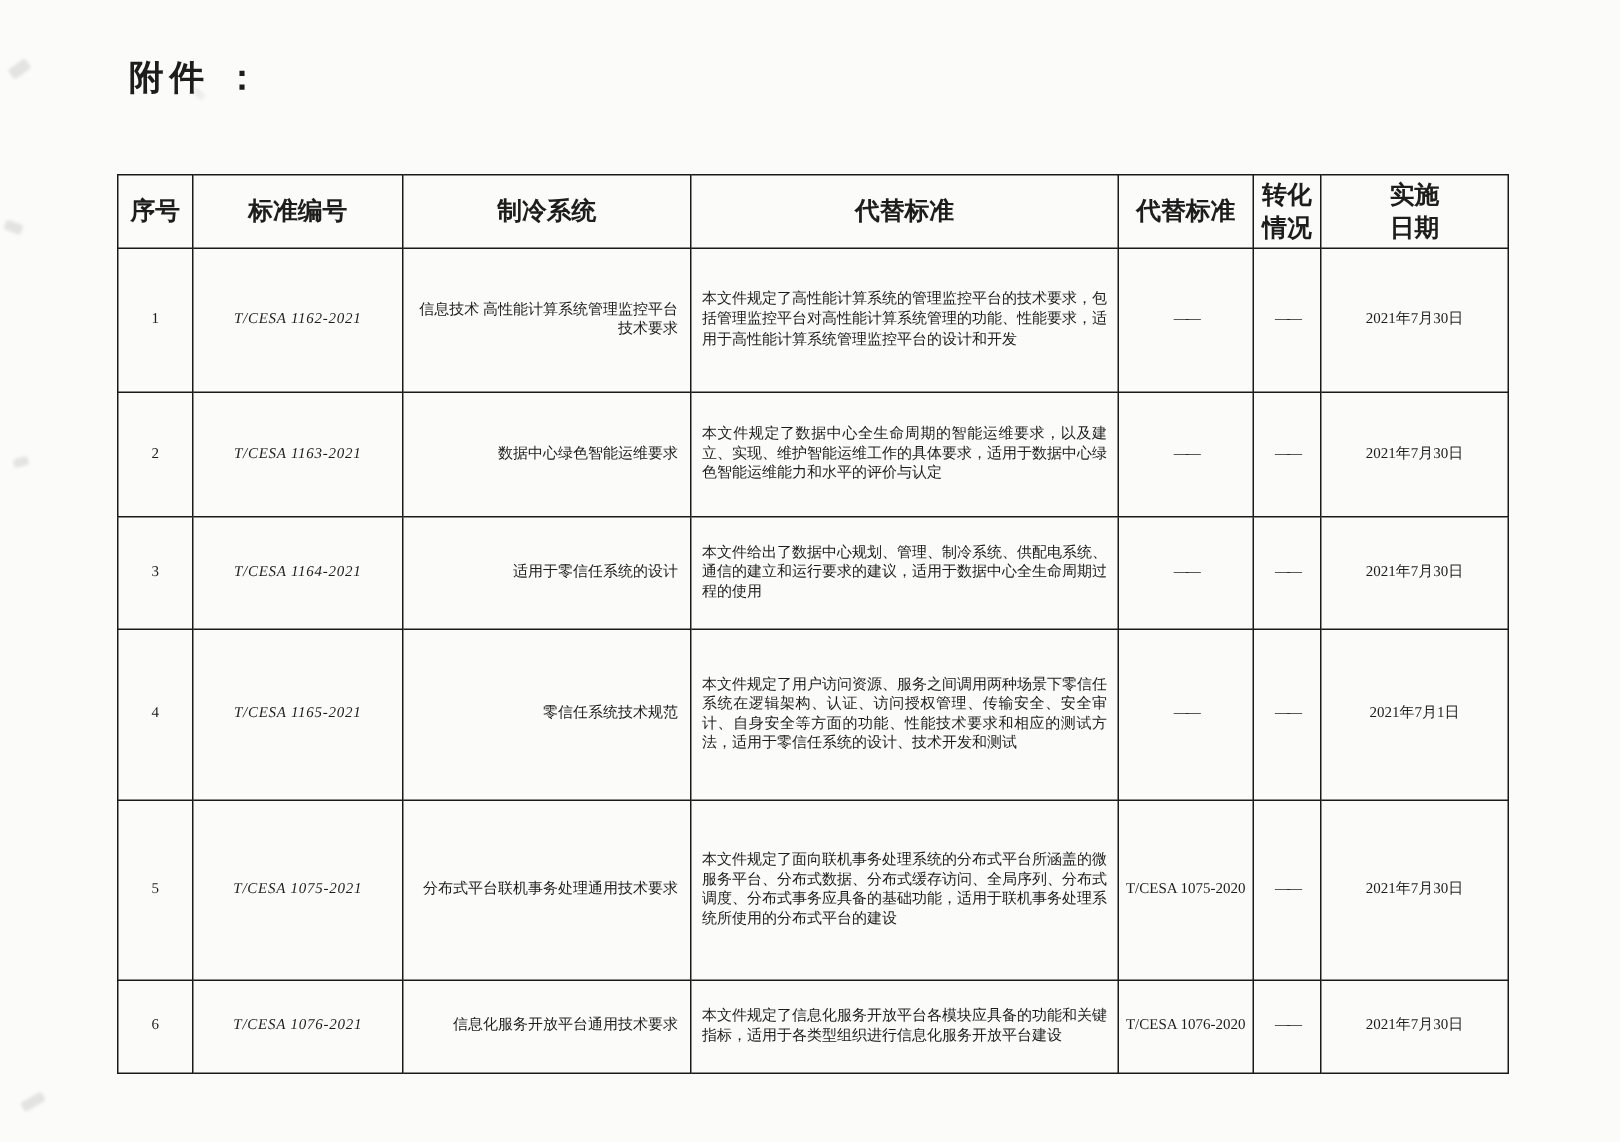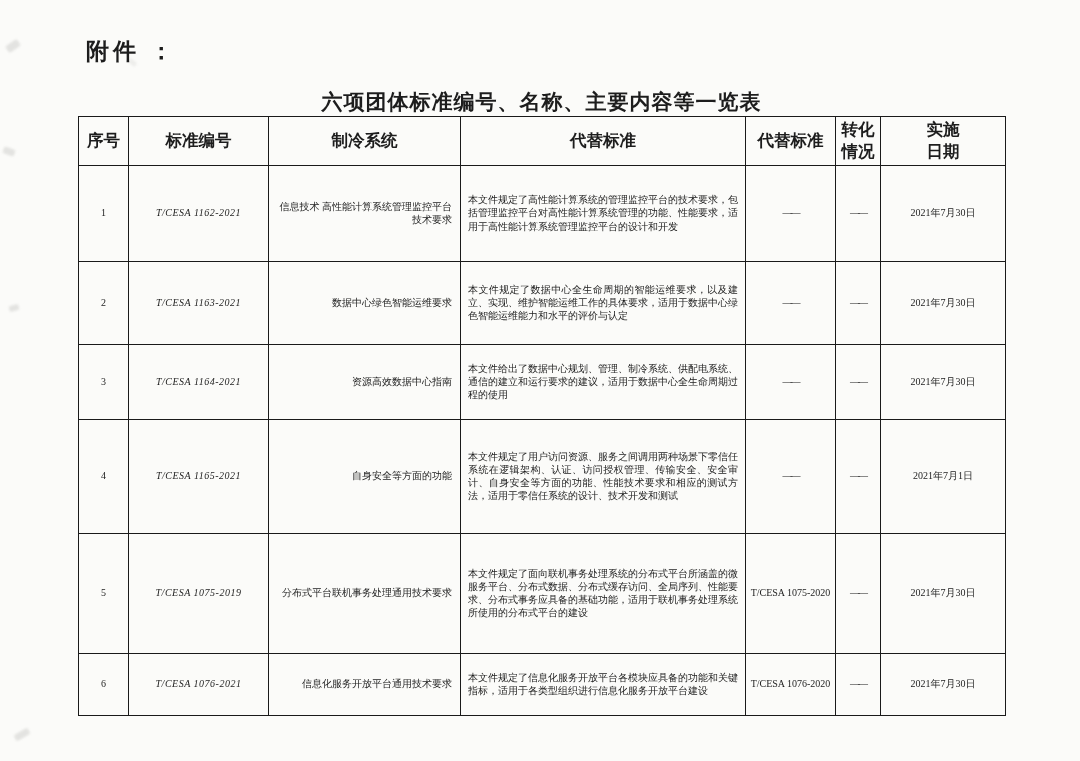--- a/index.html
+++ b/index.html
@@ -70,21 +70,20 @@
 <body>
 
 <div class="page">
   <div class="scan-artifact a1"></div>
   <div class="scan-artifact a2"></div>
   <div class="scan-artifact a3"></div>
   <div class="scan-artifact a4"></div>
   <div class="scan-artifact a5"></div>
 
   <div class="attachment">附件 ：</div>
-  <div class="doc-title">六项团体标准编号、名称、主要内容等一览表</div>
 
   <table class="std-table">
     <colgroup>
       <col style="width:50px">
         <col style="width:140px">
         <col style="width:192px">
       <col style="width:285px">
         <col style="width:90px">
         <col style="width:45px">
       <col style="width:125px">
@@ -117,40 +116,40 @@
         <td class="c-code">T/CESA 1163-2021</td>
         <td class="c-name">数据中心绿色智能运维要求</td>
         <td class="c-content">本文件规定了数据中心全生命周期的智能运维要求，以及建立、实现、维护智能运维工作的具体要求，适用于数据中心绿色智能运维能力和水平的评价与认定</td>
         <td class="c-replace dash">——</td>
         <td class="c-conv dash">——</td>
         <td class="c-date">2021年7月30日</td>
       </tr>
       <tr class="r3">
         <td class="c-no">3</td>
         <td class="c-code">T/CESA 1164-2021</td>
-        <td class="c-name">资源高效数据中心指南</td>
+        <td class="c-name">适用于零信任系统的设计</td>
         <td class="c-content">本文件给出了数据中心规划、管理、制冷系统、供配电系统、通信的建立和运行要求的建议，适用于数据中心全生命周期过程的使用</td>
         <td class="c-replace dash">——</td>
         <td class="c-conv dash">——</td>
         <td class="c-date">2021年7月30日</td>
       </tr>
       <tr class="r4">
         <td class="c-no">4</td>
         <td class="c-code">T/CESA 1165-2021</td>
-        <td class="c-name">自身安全等方面的功能</td>
+        <td class="c-name">零信任系统技术规范</td>
         <td class="c-content">本文件规定了用户访问资源、服务之间调用两种场景下零信任系统在逻辑架构、认证、访问授权管理、传输安全、安全审计、自身安全等方面的功能、性能技术要求和相应的测试方法，适用于零信任系统的设计、技术开发和测试</td>
         <td class="c-replace dash">——</td>
         <td class="c-conv dash">——</td>
         <td class="c-date">2021年7月1日</td>
       </tr>
       <tr class="r5">
         <td class="c-no">5</td>
-        <td class="c-code">T/CESA 1075-2019</td>
+        <td class="c-code">T/CESA 1075-2021</td>
         <td class="c-name">分布式平台联机事务处理通用技术要求</td>
-        <td class="c-content">本文件规定了面向联机事务处理系统的分布式平台所涵盖的微服务平台、分布式数据、分布式缓存访问、全局序列、性能要求、分布式事务应具备的基础功能，适用于联机事务处理系统所使用的分布式平台的建设</td>
+        <td class="c-content">本文件规定了面向联机事务处理系统的分布式平台所涵盖的微服务平台、分布式数据、分布式缓存访问、全局序列、分布式调度、分布式事务应具备的基础功能，适用于联机事务处理系统所使用的分布式平台的建设</td>
         <td class="c-replace">T/CESA 1075-2020</td>
         <td class="c-conv dash">——</td>
         <td class="c-date">2021年7月30日</td>
       </tr>
       <tr class="r6">
         <td class="c-no">6</td>
         <td class="c-code">T/CESA 1076-2021</td>
         <td class="c-name">信息化服务开放平台通用技术要求</td>
         <td class="c-content">本文件规定了信息化服务开放平台各模块应具备的功能和关键指标，适用于各类型组织进行信息化服务开放平台建设</td>
         <td class="c-replace">T/CESA 1076-2020</td>

